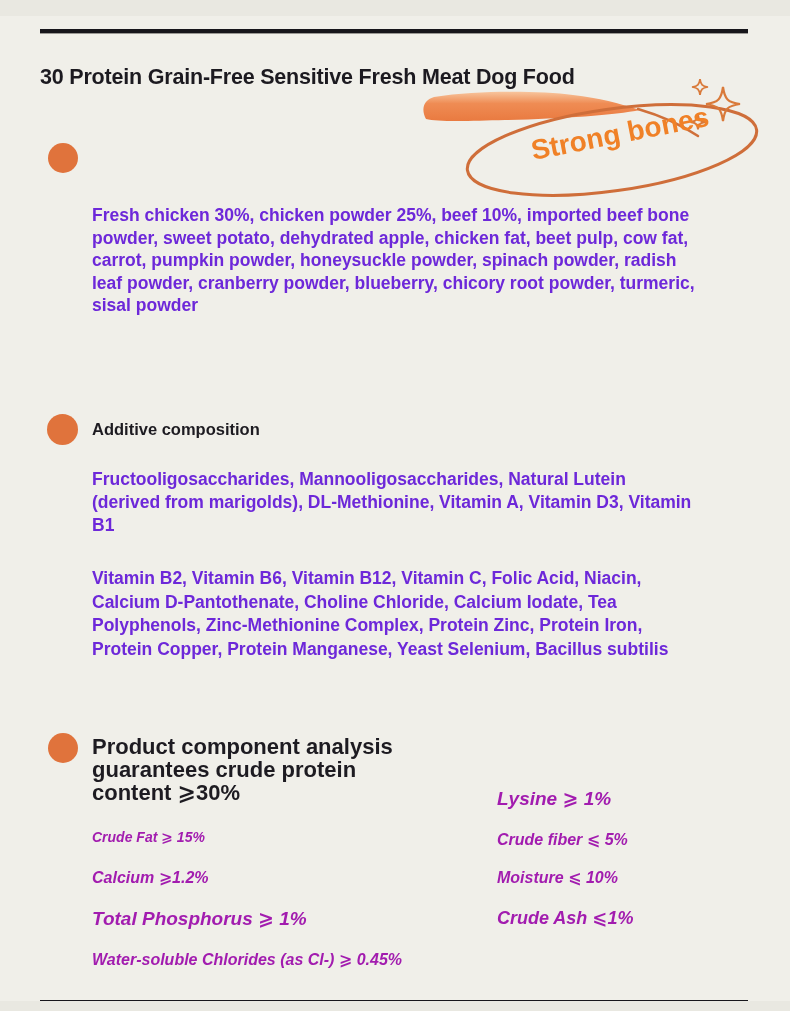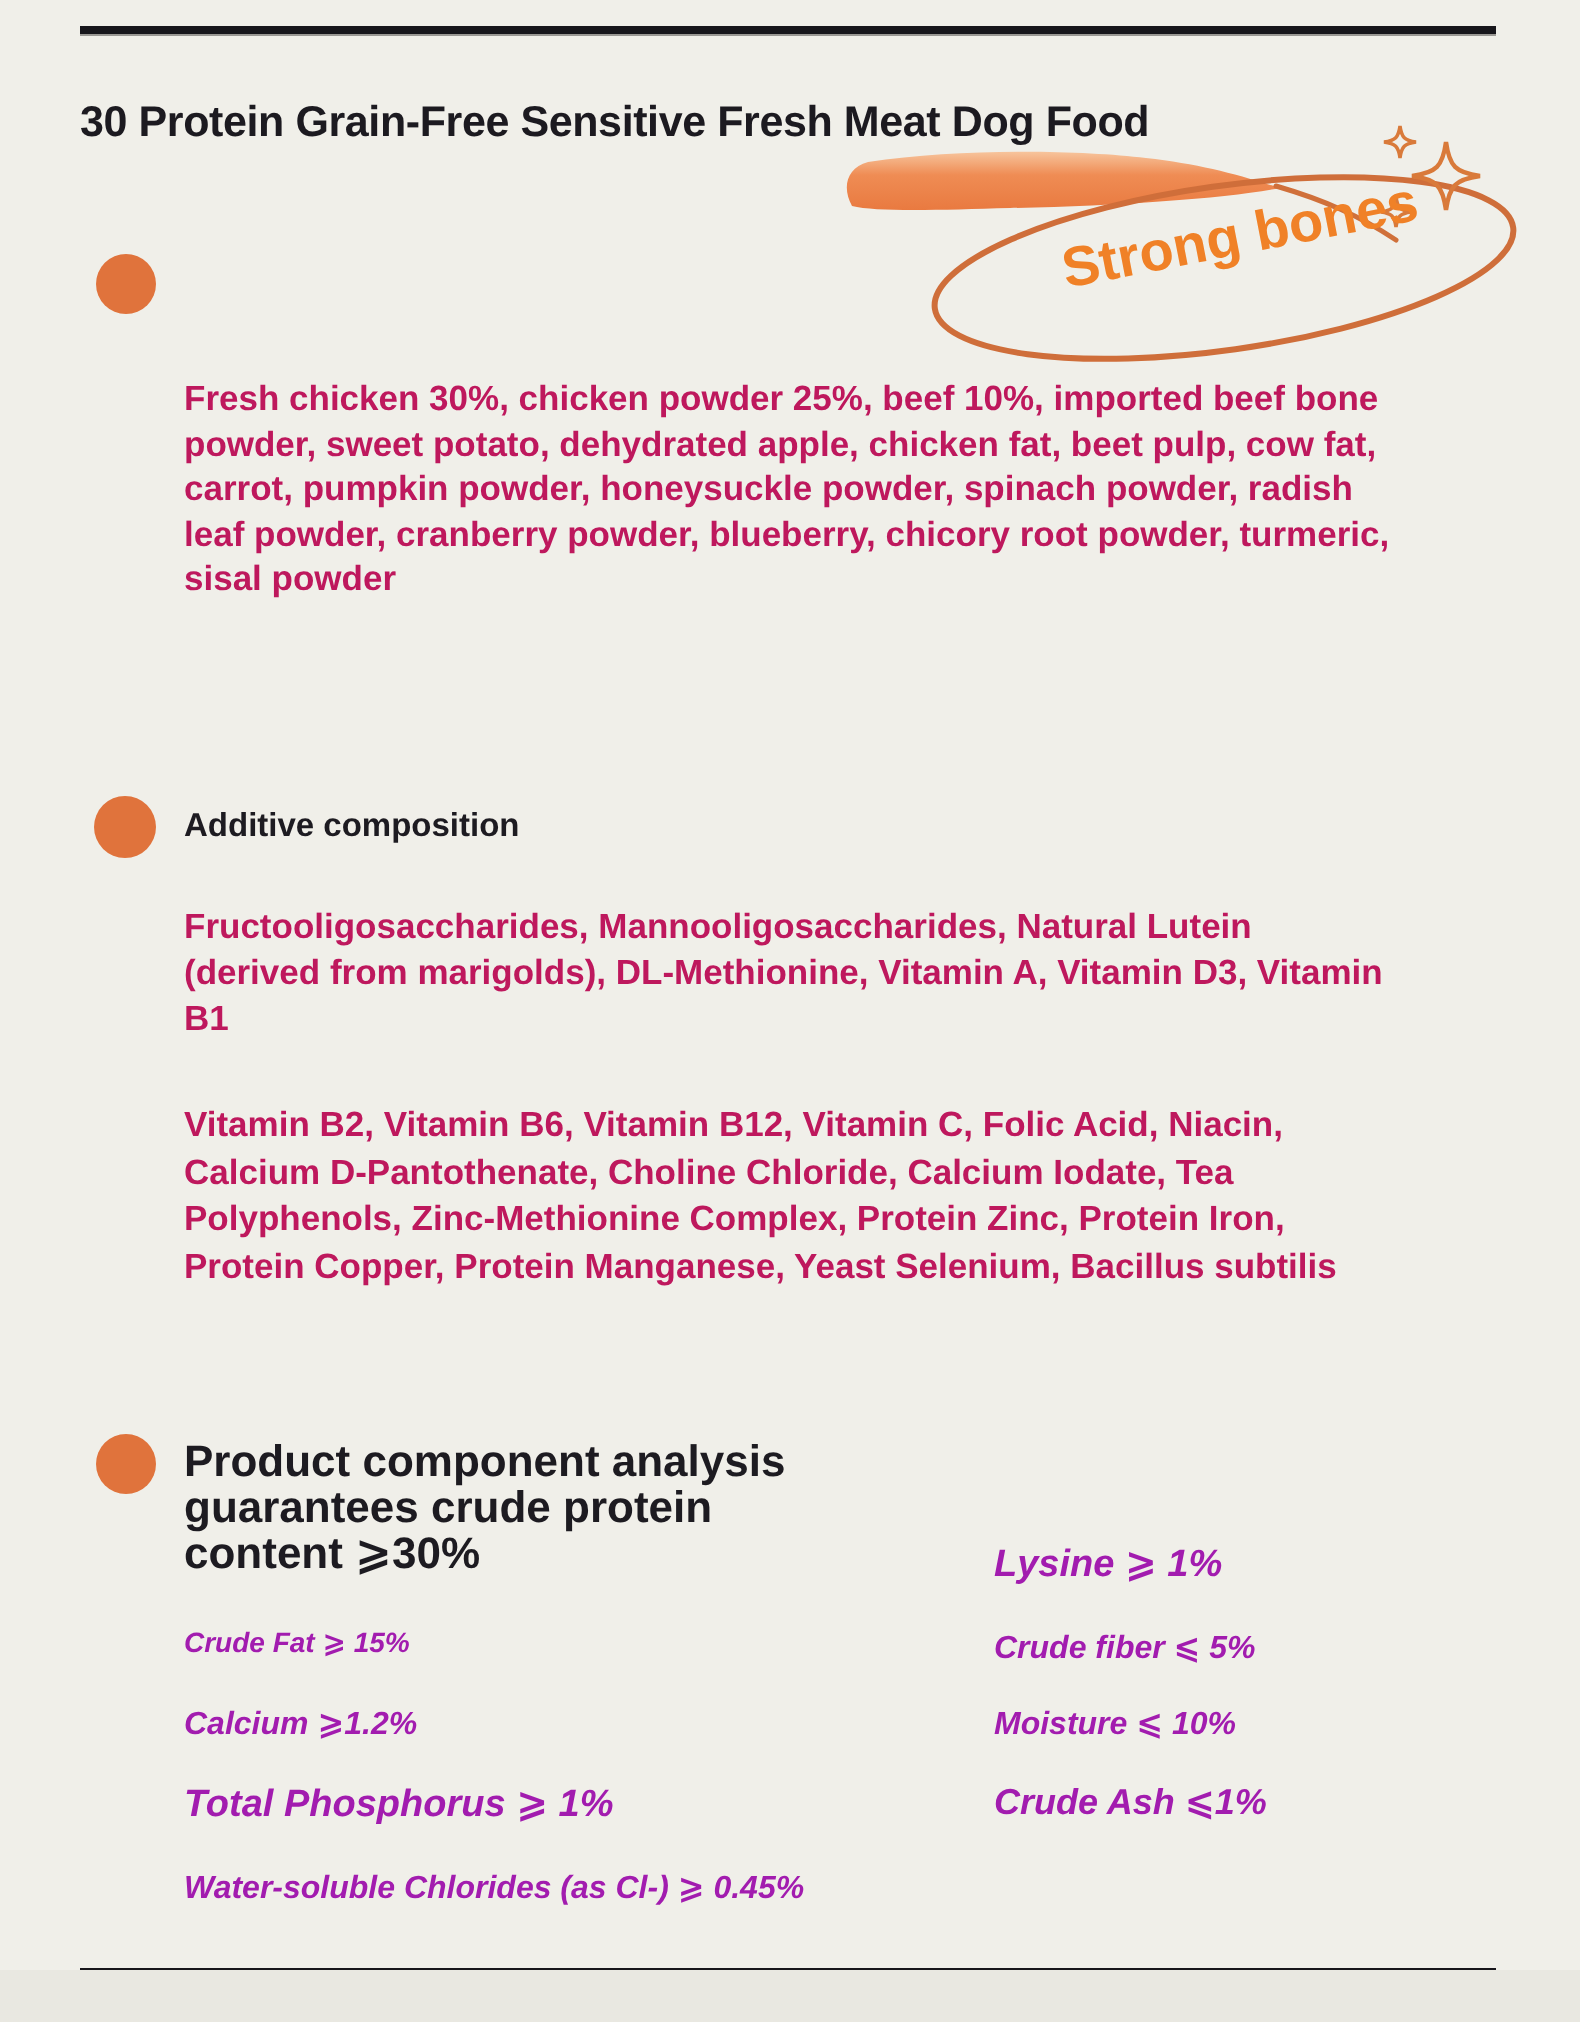--- a/index.html
+++ b/index.html
@@ -4,21 +4,21 @@
 <style>
   html, body { margin: 0; padding: 0; }
   body {
     font-family: "Liberation Sans", "DejaVu Sans", sans-serif;
     background: #e9e8e1;
   }
   .page {
     position: relative;
     width: 790px;
     height: 985px;
-    margin: 0 auto;
+    margin: 16px auto;
     background: #f0efe9;
     overflow: hidden;
     color: #201d23;
   }
   .rule {
     position: absolute;
     left: 40px;
     width: 708px;
     height: 4px;
     background: #17161b;
@@ -80,21 +80,21 @@
   .heading.h2 { top: 402px; font-size: 16.5px; line-height: 22px; }
   .heading.h3 { top: 719px; font-size: 22px; line-height: 23px; }
 
   .para {
     position: absolute;
     left: 92px;
     width: 604px;
     font-size: 17.5px;
     font-weight: bold;
     line-height: 22.6px;
-    color: #be185d;
+    color: #6d28d9;
   }
   .para.p1 { top: 188px; }
   .para.p2 { top: 452px; line-height: 23px; }
   .para.p3 { top: 551px; line-height: 23.5px; width: 612px; }
 
   .nutri {
     position: absolute;
     font-weight: bold;
     color: #a21caf;
     white-space: nowrap;

